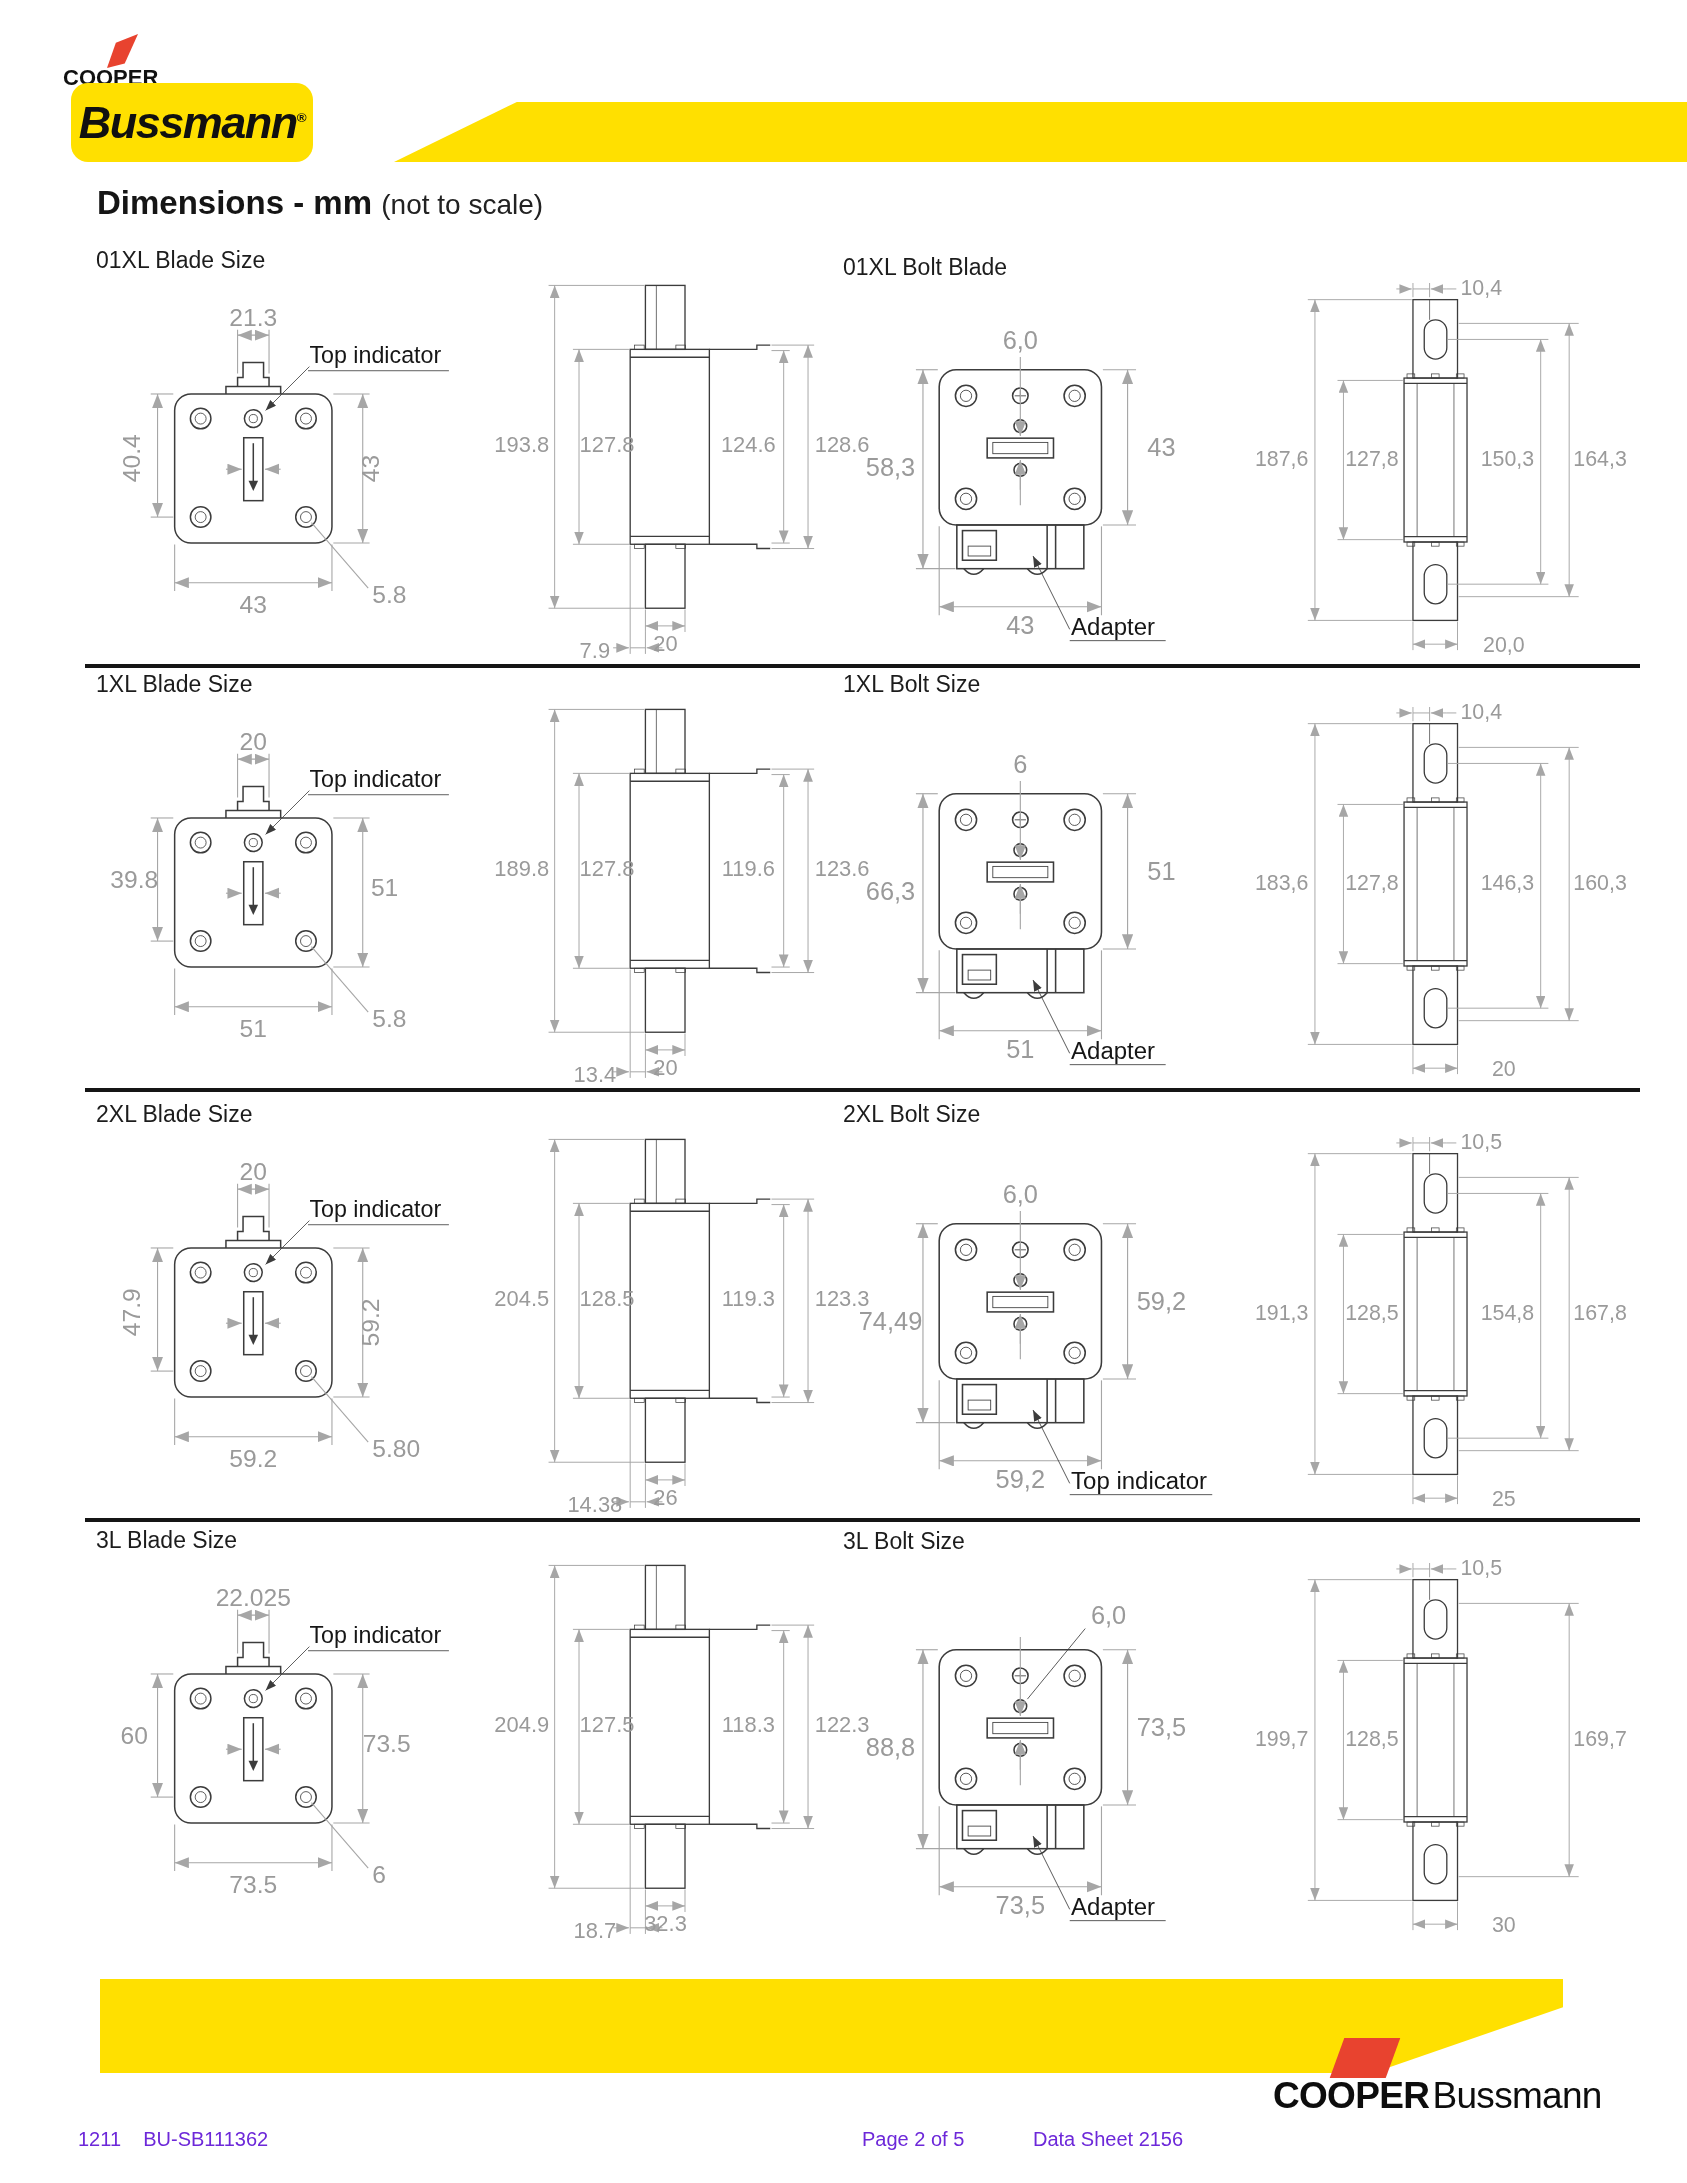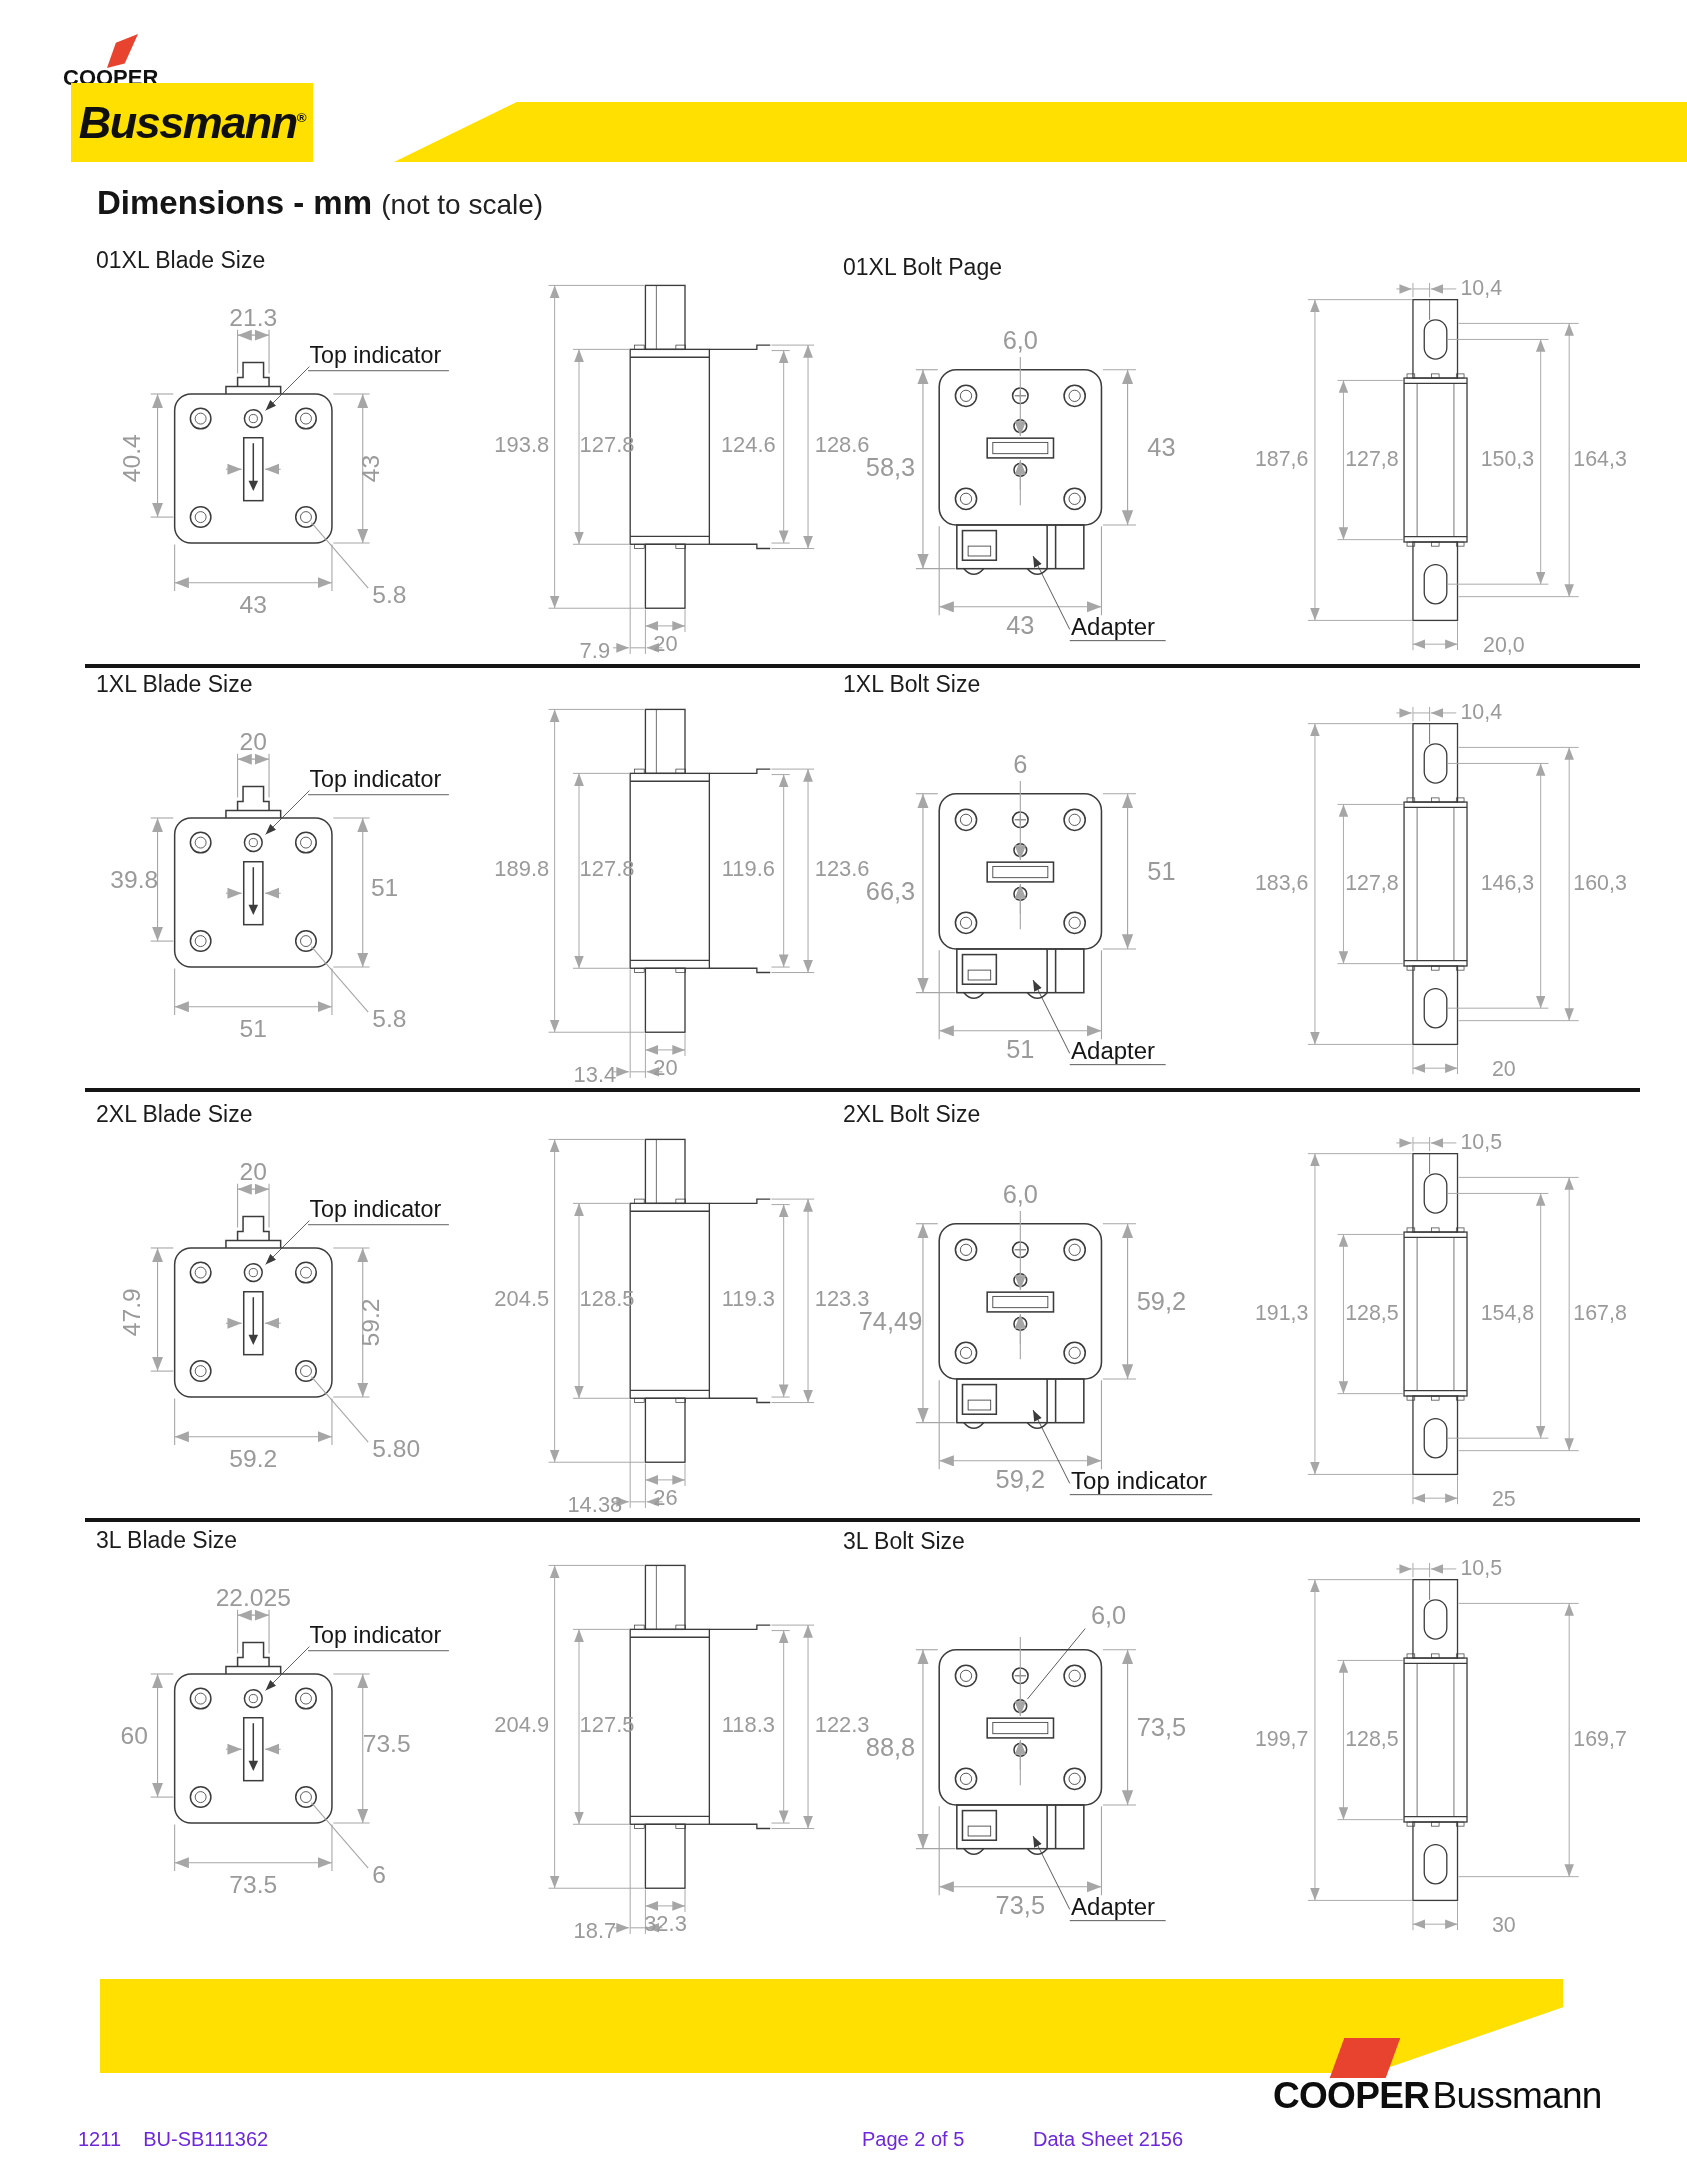--- a/index.html
+++ b/index.html
@@ -202,32 +202,32 @@
     <line class="d" x1="492" y1="127" x2="492" y2="539" marker-start="url(#mA)" marker-end="url(#mA)"></line>
   </g>
 </svg>
 
 <div class="abs" style="left:63px;top:65px;">
   <span class="cooper-top">COOPER</span>
 </div>
 <svg class="abs" style="left:104px;top:34px;" width="37" height="34" viewBox="0 0 50 46">
   <path d="M4,46 L16,12 L46,0 L28,40 Z" fill="#E8432F"></path>
 </svg>
-<div class="abs buss-box" style="left:71px;top:83px;width:242px;height:79px;">
+<div class="abs buss-box" style="left:71px;top:83px;width:242px;height:79px;border-radius:17px;">
   <span class="buss-text"><span>Bussmann</span><span class="buss-reg">®</span></span>
 </div>
 <div class="abs banner" style="left:394px;top:102px;width:1293px;height:60px;"></div>
 
 <div class="abs page-title" style="left:97px;top:184px;">
   <span>Dimensions - mm</span>&nbsp;<small>(not to scale)</small>
 </div>
 
 <div class="sec" style="top:245px;text-decoration:underline;">
   <span class="sec-title" style="left:11px;top:1.5px;">01XL Blade Size</span>
-  <span class="sec-title" style="left:758px;top:9px;">01XL Bolt Page</span>
+  <span class="sec-title" style="left:758px;top:9px;">01XL Bolt Blade</span>
 
   <svg class="abs" style="left:11px;top:45px;" width="383" height="342" viewBox="0 0 560 500">
     <use href="#sbf"></use>
     <text class="dt" x="230" y="52" text-anchor="middle">21.3</text>
     <text class="dt" x="64" y="246" text-anchor="middle" transform="rotate(-90 64 246)">40.4</text>
     <text class="dt" x="414" y="261" text-anchor="middle" transform="rotate(-90 414 261)">43</text>
     <text class="dt" x="230" y="472" text-anchor="middle">43</text>
     <text class="dt" x="404" y="458">5.8</text>
     <text class="ct" x="312" y="106">Top indicator</text>
   </svg>

